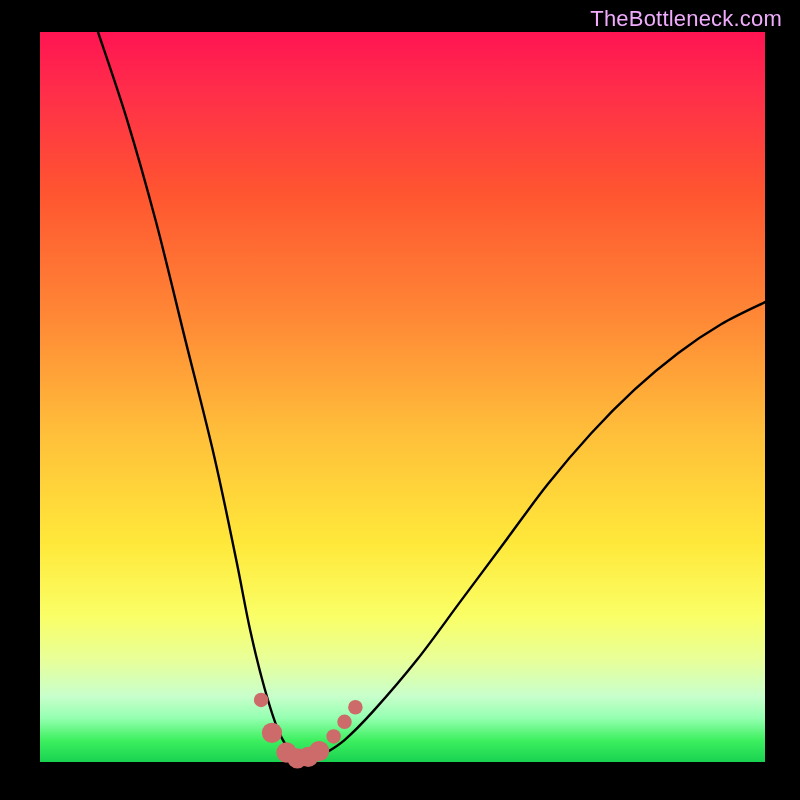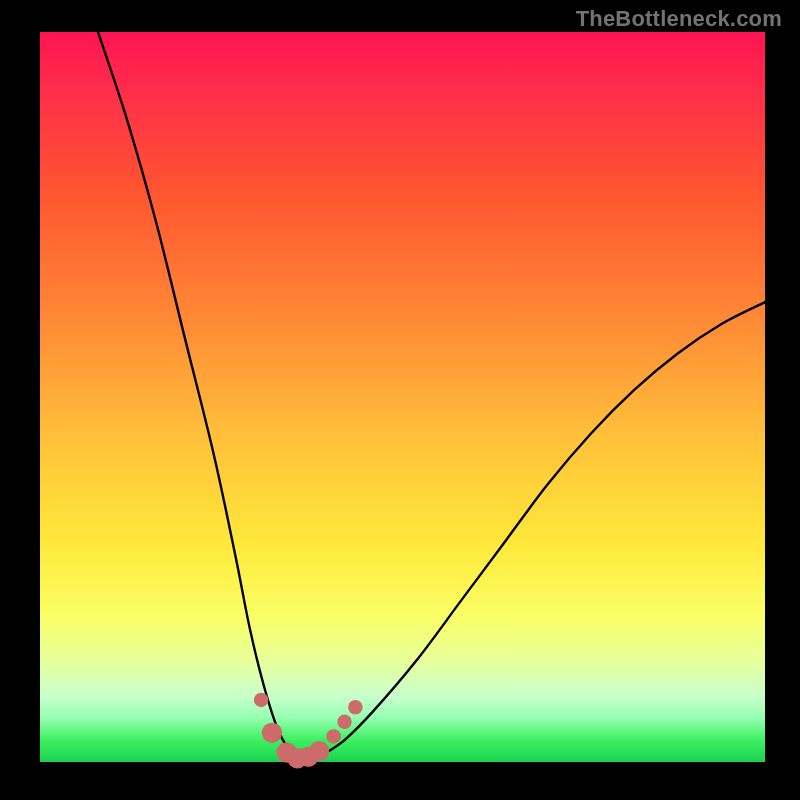--- a/index.html
+++ b/index.html
@@ -36,23 +36,23 @@
       #c8ffcc 91%,
       #94ffb0 94%,
       #3ef060 97%,
       #18d250 100%
     );
   }
   .watermark {
     position: absolute;
     top: 6px;
     right: 18px;
-    color: #737373;
+    color: #f0abfc;
     font-size: 22px;
-    font-weight: 700;
+    font-weight: 400;
     letter-spacing: 0.2px;
     user-select: none;
   }
   svg.curve {
     position: absolute;
     left: 0; top: 0;
     width: 725px; height: 730px;
     overflow: visible;
   }
 </style>

